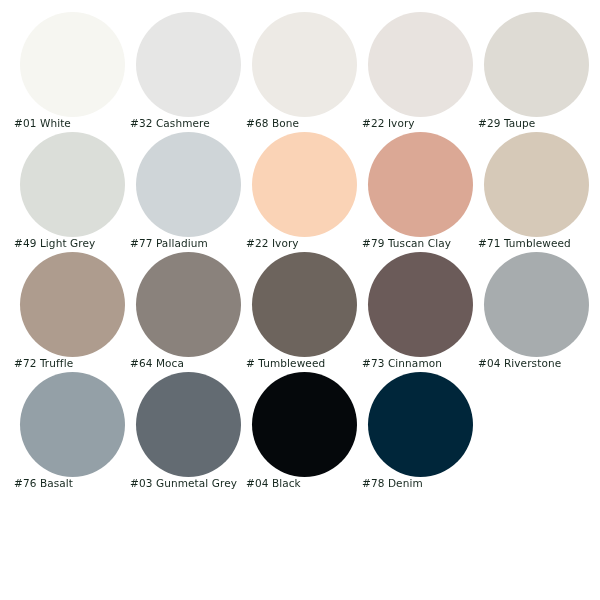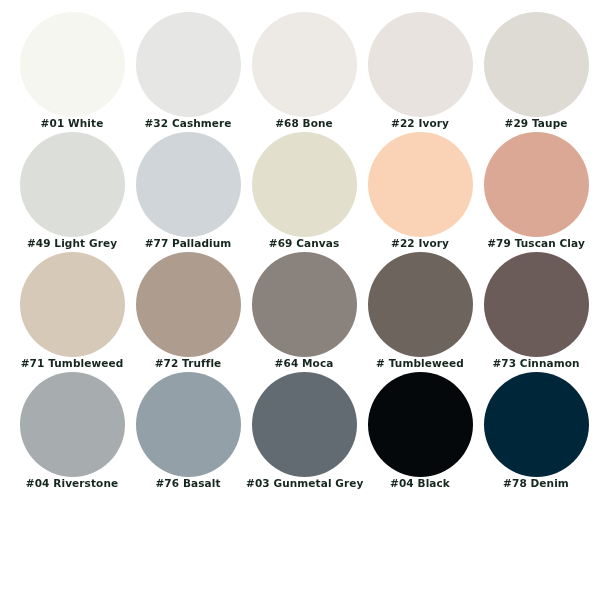--- a/index.html
+++ b/index.html
@@ -40,23 +40,23 @@
     border-radius: 50%;
     flex: 0 0 auto;
     margin-top: 0px;
   }
 
   .swatch-label {
     position: absolute;
     bottom: 3px;
     left: 0;
     width: 100%;
-    text-align: center;
+    text-align: left;
     font-size: 10.5px;
-    font-weight: bold;
+    font-weight: normal;
     letter-spacing: 0.1px;
     color: #15271e;
     white-space: nowrap;
     line-height: 12px;
   }
 </style>
 </head>
 <body style="background: rgb(255, 255, 255);">
 
 <div id="swatch-grid">
@@ -80,24 +80,20 @@
       <div class="swatch-disc" style="background: rgb(222, 219, 212);"></div>
       <div class="swatch-label">#29 Taupe</div>
     </div>
     <div class="swatch-cell">
       <div class="swatch-disc" style="background: rgb(219, 222, 217);"></div>
       <div class="swatch-label">#49 Light Grey</div>
     </div>
     <div class="swatch-cell">
       <div class="swatch-disc" style="background: rgb(207, 213, 216);"></div>
       <div class="swatch-label">#77 Palladium</div>
-    </div>
-    <div class="swatch-cell">
-      <div class="swatch-disc" style="background: rgb(227, 223, 205);"></div>
-      <div class="swatch-label">#69 Canvas</div>
     </div>
     <div class="swatch-cell">
       <div class="swatch-disc" style="background: rgb(250, 211, 182);"></div>
       <div class="swatch-label">#22 Ivory</div>
     </div>
     <div class="swatch-cell">
       <div class="swatch-disc" style="background: rgb(219, 168, 149);"></div>
       <div class="swatch-label">#79 Tuscan Clay</div>
     </div>
     <div class="swatch-cell">

